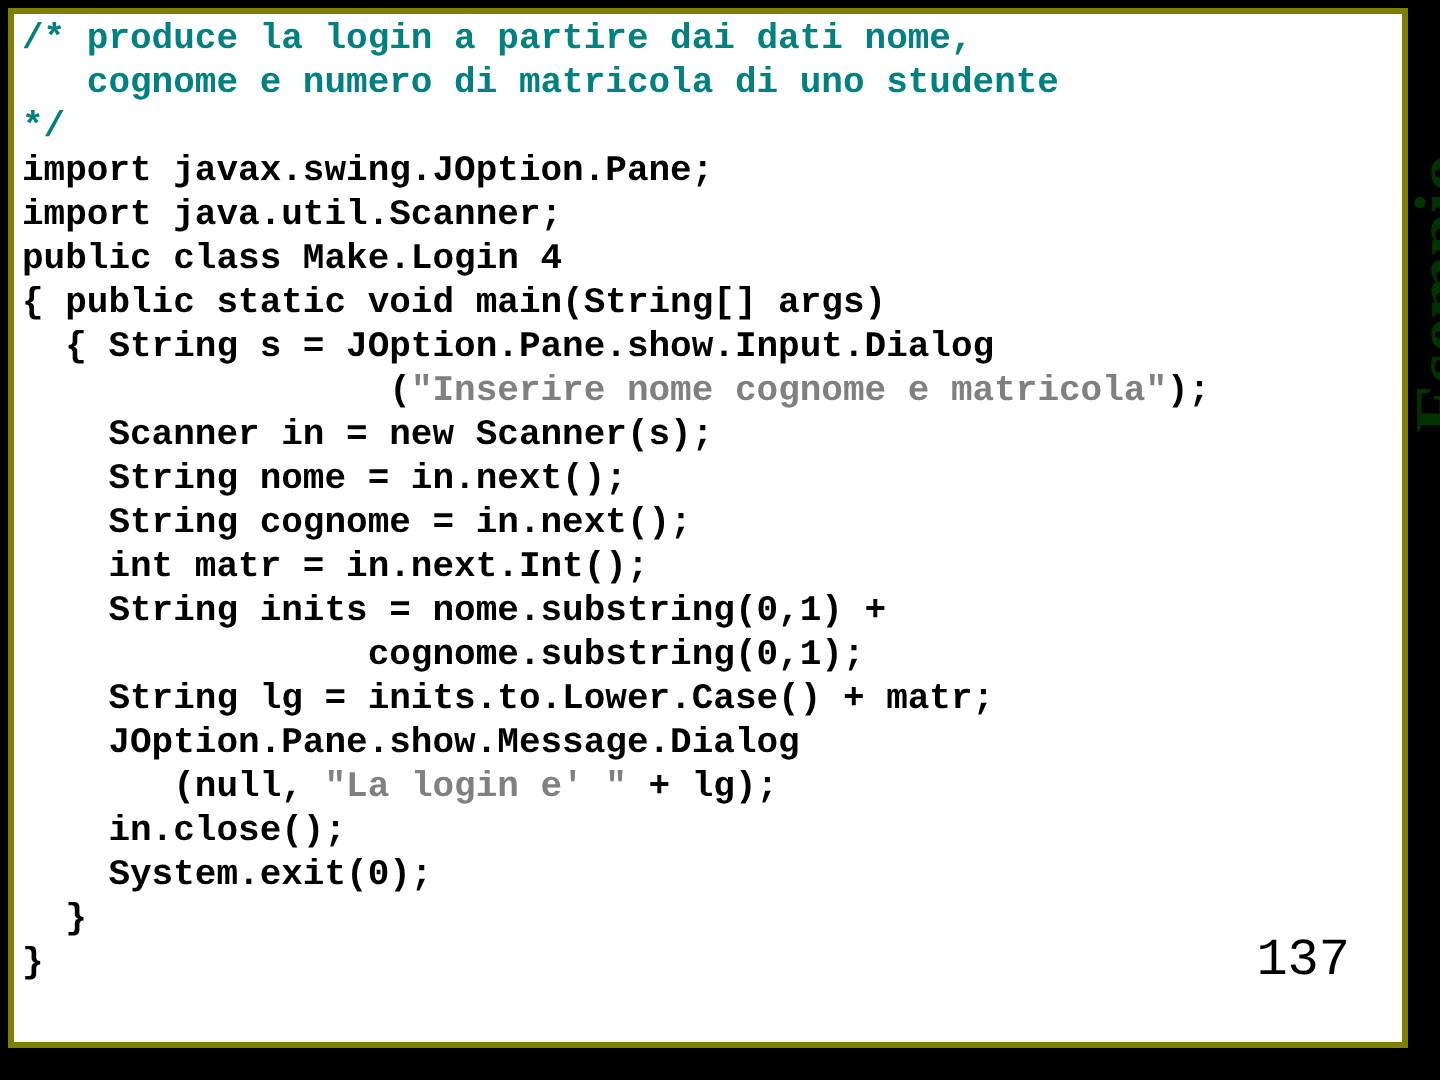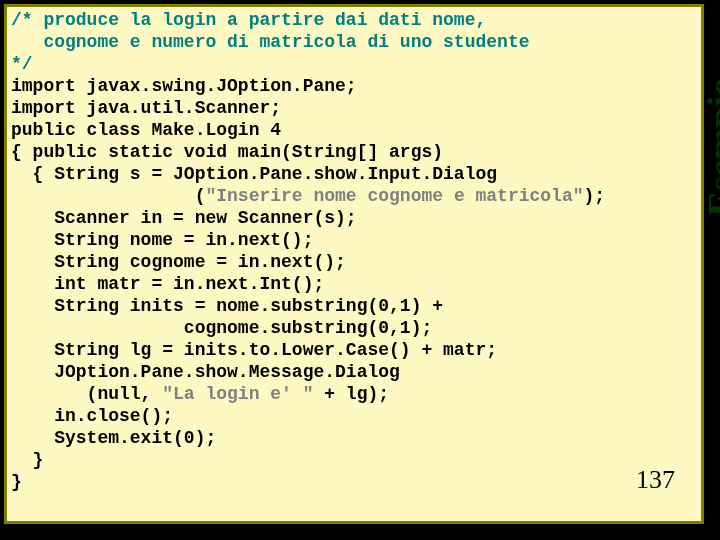--- a/index.html
+++ b/index.html
@@ -8,21 +8,21 @@
     background: #000;
     width: 720px;
     height: 540px;
     overflow: hidden;
   }
   .slide {
     position: relative;
     width: 700px;
     height: 520px;
     margin: 4px;
-    background: #fef9c3;
+    background: #ffffff;
     border: 3px solid #808000;
     box-sizing: border-box;
   }
   .code {
     position: absolute;
     top: 2px;
     left: 4px;
     right: 4px;
     font-family: "Courier New", Courier, monospace;
     font-size: 18px;
@@ -30,21 +30,21 @@
     line-height: 22px;
     color: #000;
     white-space: pre;
   }
   .cm { color: #008080; }
   .str { color: #808080; }
   .page-num {
     position: absolute;
     right: 26px;
     bottom: 26px;
-    font-family: Liberation Serif, serif;
+    font-family: Liberation Mono, monospace;
     font-size: 26px;
     color: #000;
   }
   .side-label {
     position: absolute;
     right: 2px;
     top: 70px;
     transform: rotate(-90deg);
     transform-origin: right top;
     font-family: "Times New Roman", Times, serif;

